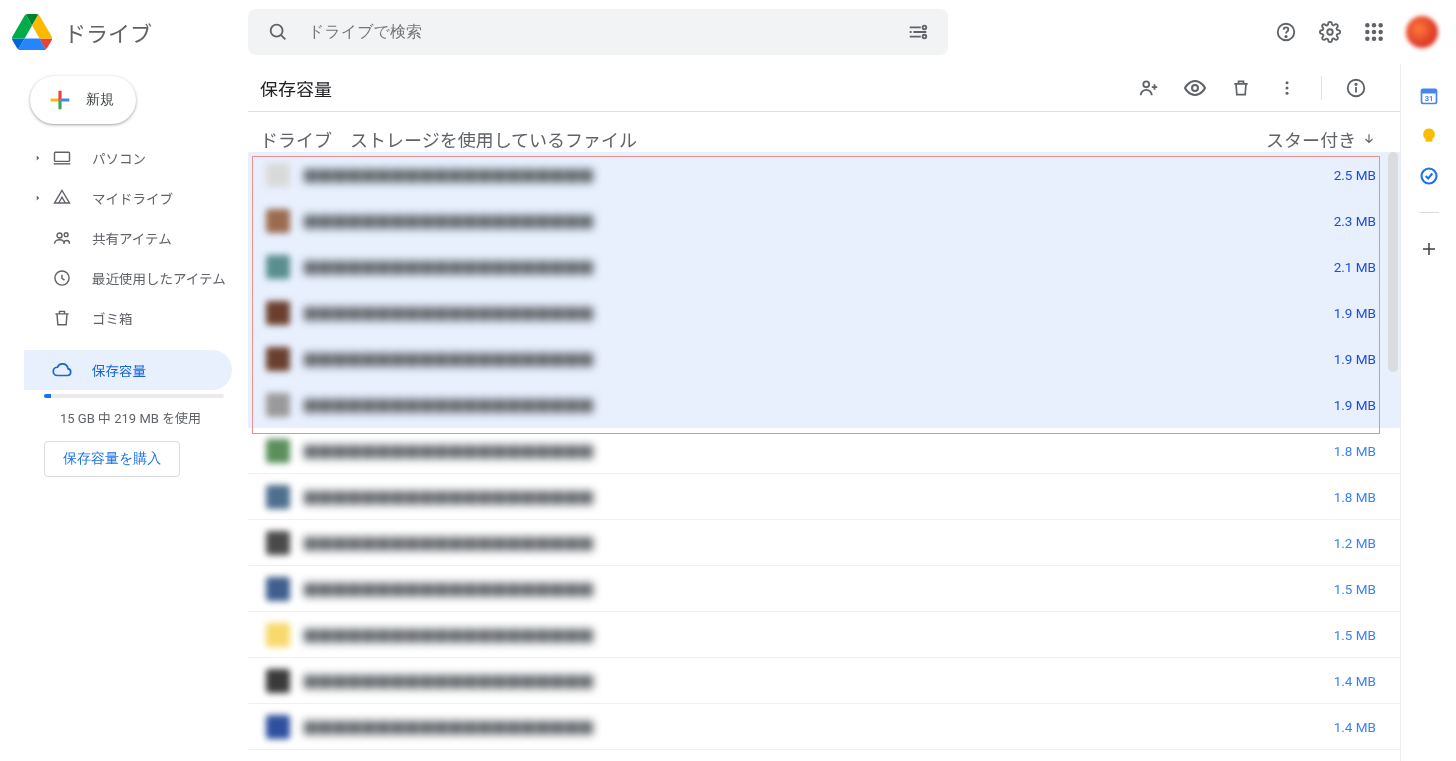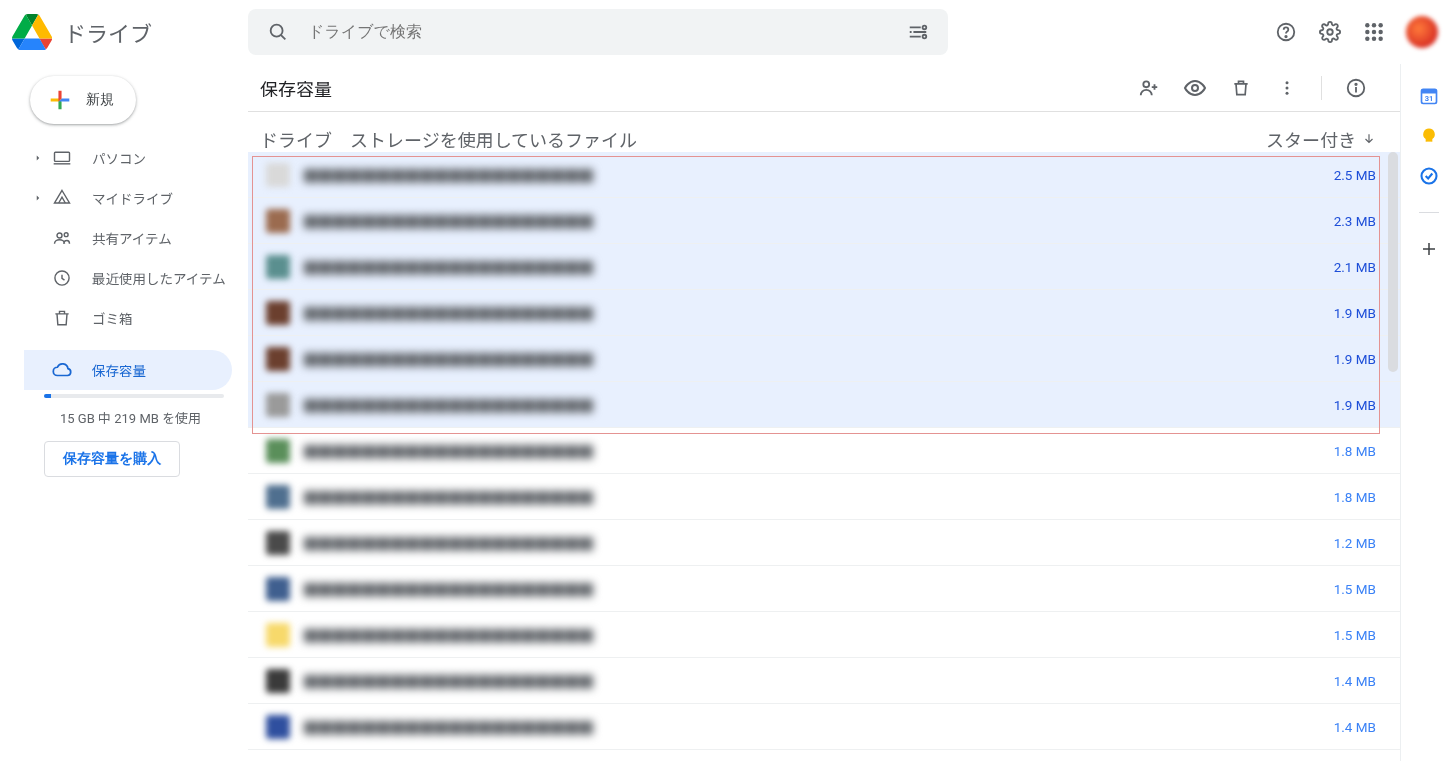--- a/index.html
+++ b/index.html
@@ -60,21 +60,21 @@
 
   .storage-bar {
     width:180px; height:4px; background:#e8eaed; border-radius:2px; margin:4px 0 10px 20px;
     overflow:hidden;
   }
   .storage-bar .fill { height:100%; width:4%; background:#1a73e8; }
   .storage-text { font-size:13px; color:#5f6368; margin-left:36px; margin-bottom:14px; }
   .buy-storage {
     margin-left:20px; height:36px; padding:0 18px; background:#fff;
     border:1px solid #dadce0; border-radius:4px; color:#1a73e8;
-    font-size:14px; cursor:pointer; font-weight:700;
+    font-size:14px; cursor:pointer; font-weight:400;
   }
 
   
   .main { flex:1; display:flex; flex-direction:column; position:relative; }
 
   .section-head {
     display:flex; align-items:center; height:48px; padding:0 24px 0 12px;
     border-bottom:1px solid #e0e0e0;
   }
   .section-title { font-size:18px; color:#202124; flex:1; }

